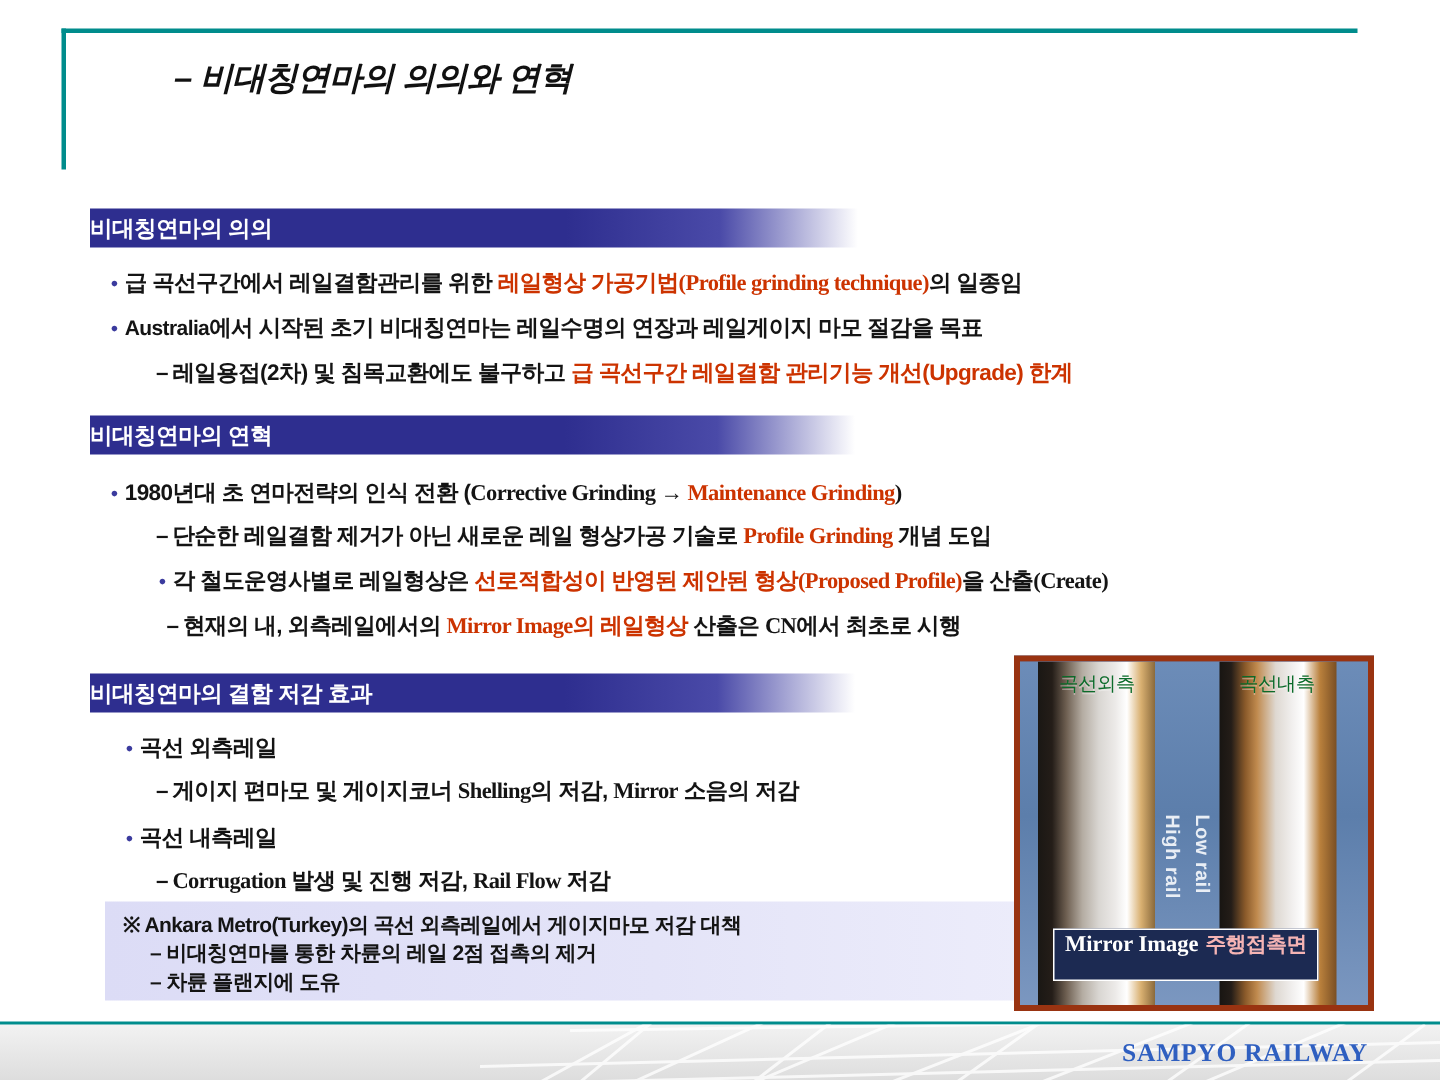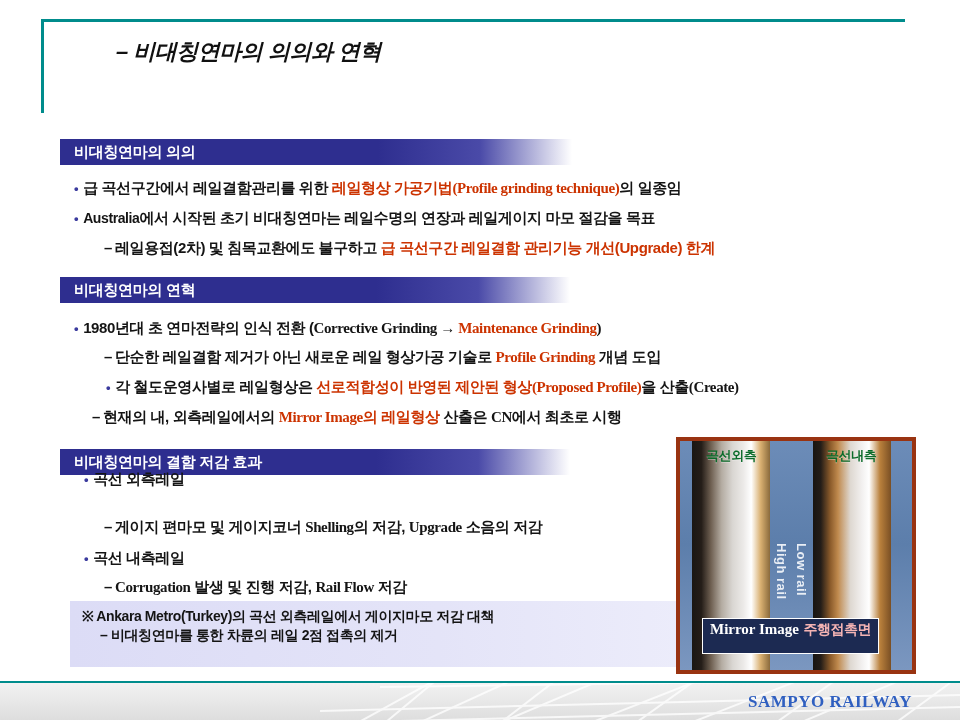--- a/index.html
+++ b/index.html
@@ -63,21 +63,20 @@
     font-style: italic;
   }
 
   
   .section-bar {
     position: absolute;
     height: 26px;
     background: linear-gradient(to right, #2e2e8f 0%, #2e2e8f 62%, #4a4aa8 82%, #ffffff 100%);
     display: flex;
     align-items: center;
-    padding-left: 14px;
     box-sizing: border-box;
   }
   .section-bar span {
     color: #ffffff;
     font-size: 15px;
     font-weight: bold;
     letter-spacing: -0.3px;
     white-space: nowrap;
   }
 
@@ -161,21 +160,21 @@
   .rail-b {
     left: 133px;
     width: 78px;
     background: linear-gradient(to right,
         #181512 0%, #241d18 10%, #8a5a2a 22%, #c08a4e 32%,
         #ded8d1 48%, #f1efee 62%, #ffffff 72%, #b9803c 86%, #7a4f24 100%);
   }
   .photo-label {
     position: absolute;
     font-size: 13px;
-    font-weight: bold;
+    font-weight: normal;
     color: #0b6b2a;
     letter-spacing: -0.4px;
     text-shadow: 0 1px 0 rgba(255,255,255,0.35);
     white-space: nowrap;
   }
   #lbl-outer { left: 26px; top: 6px; }
   #lbl-inner { left: 146px; top: 6px; }
 
   .vert-label {
     position: absolute;
@@ -259,33 +258,34 @@
 <div class="line" id="l1-1" style="left:74px; top:179px;"><span class="bullet">•</span><span>급 곡선구간에서 레일결함관리를 위한 </span><span class="red">레일형상 가공기법</span><span class="red serif">(Profile grinding technique)</span><span>의 일종임</span></div>
 <div class="line" id="l1-2" style="left:74px; top:209px;"><span class="bullet">•</span><span class="sm">Australia</span><span>에서 시작된 초기 비대칭연마는 레일수명의 연장과 레일게이지 마모 절감을 목표</span></div>
 <div class="line" id="l1-3" style="left:104px; top:239px;"><span class="dash">–</span><span>레일용접(2차) 및 침목교환에도 불구하고 </span><span class="red">급 곡선구간 레일결함 관리기능 개선(Upgrade) 한계</span></div>
 
 <div class="section-bar" id="bar-2">
   <span>비대칭연마의 연혁</span>
 </div>
 <div class="line" id="l2-1" style="left:74px; top:319px;"><span class="bullet">•</span><span>1980년대</span><span> 초 연마전략의 인식 전환  (</span><span class="serif">Corrective Grinding</span><span class="serif"> → </span><span class="red serif">Maintenance Grinding</span><span class="serif">)</span></div>
 <div class="line" id="l2-2" style="left:104px; top:348px;"><span class="dash">–</span><span>단순한 레일결함 제거가 아닌 새로운 레일 형상가공 기술로  </span><span class="red serif">Profile Grinding</span><span> 개념 도입</span></div>
 <div class="line" id="l2-3" style="left:74px; top:378px;margin-left:32px;"><span class="bullet">•</span><span>각 철도운영사별로 레일형상은 </span><span class="red">선로적합성이 반영된 제안된 형상</span><span class="red serif">(Proposed Profile)</span><span>을 산출</span><span class="serif">(Create)</span></div>
-<div class="line" id="l2-4" style="left:92px; top:408px;"><span class="dash">–</span><span>현재의 내, 외측레일에서의  </span><span class="red serif">Mirror Image</span><span class="red">의 레일형상</span><span> 산출은  </span><span class="serif">CN</span><span>에서 최초로 시행</span></div>
+<div class="line" id="l2-4" style="left:111px; top:408px;"><span class="dash">–</span><span>현재의 내, 외측레일에서의  </span><span class="red serif">Mirror Image</span><span class="red">의 레일형상</span><span> 산출은  </span><span class="serif">CN</span><span>에서 최초로 시행</span></div>
 
 <div class="section-bar" id="bar-3">
   <span>비대칭연마의 결함 저감 효과</span>
 </div>
-<div class="line" id="l3-1" style="left:84px; top:470px;"><span class="bullet">•</span><span>곡선 외측레일</span></div>
-<div class="line" id="l3-2" style="left:104px; top:518px;"><span class="dash">–</span><span>게이지 편마모 및 게이지코너  </span><span class="serif">Shelling</span><span>의 저감, </span><span class="serif">Upgrade</span><span> 소음의 저감</span></div>
+<div class="line" id="l3-1" style="left:84px; top:489px;"><span class="bullet">•</span><span>곡선 외측레일</span></div>
+<div class="line" id="l3-2" style="left:104px; top:518px;"><span class="dash">–</span><span>게이지 편마모 및 게이지코너  </span><span class="serif">Shelling</span><span>의 저감, </span><span class="serif">Mirror</span><span> 소음의 저감</span></div>
 <div class="line" id="l3-3" style="left:84px; top:549px;"><span class="bullet">•</span><span>곡선 내측레일</span></div>
 <div class="line" id="l3-4" style="left:104px; top:578px;"><span class="dash">–</span><span class="serif">Corrugation</span><span> 발생 및 진행 저감, </span><span class="serif">Rail Flow</span><span> 저감</span></div>
 
 <div class="note-box">
   <div class="note-line">※  Ankara Metro(Turkey)의 곡선 외측레일에서 게이지마모 저감 대책</div>
   <div class="note-line indent">– 비대칭연마를 통한 차륜의 레일 2점 접촉의 제거</div>
+  <div class="note-line indent">– 차륜 플랜지에 도유</div>
 </div>
 
 <div class="photo-panel">
   <div class="photo-inner">
     <div class="rail rail-a"></div>
     <div class="rail rail-b"></div>
     <div class="photo-label" id="lbl-outer">곡선외측</div>
     <div class="photo-label" id="lbl-inner">곡선내측</div>
     <div class="vert-label" id="lbl-high">High rail</div>
     <div class="vert-label" id="lbl-low">Low rail</div>

